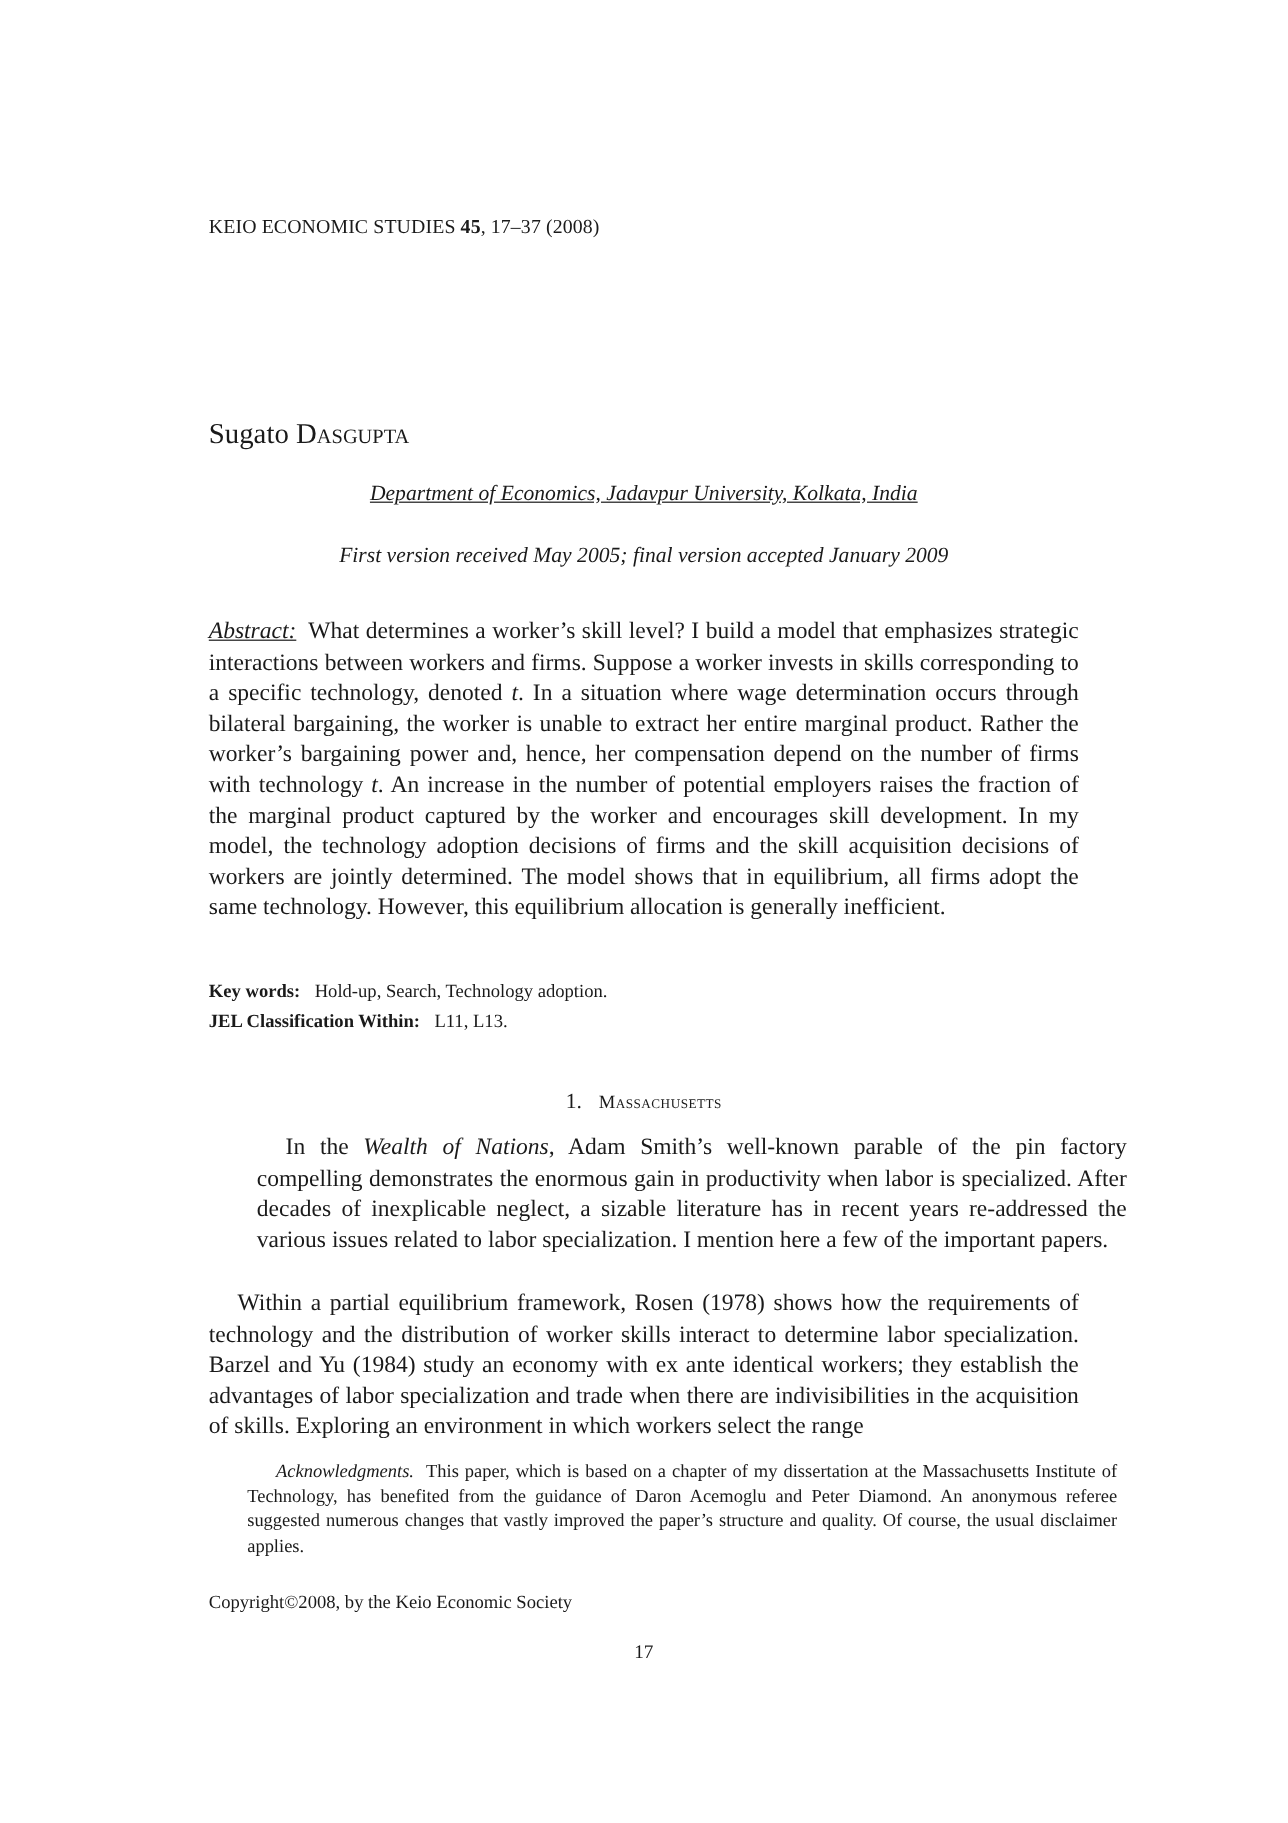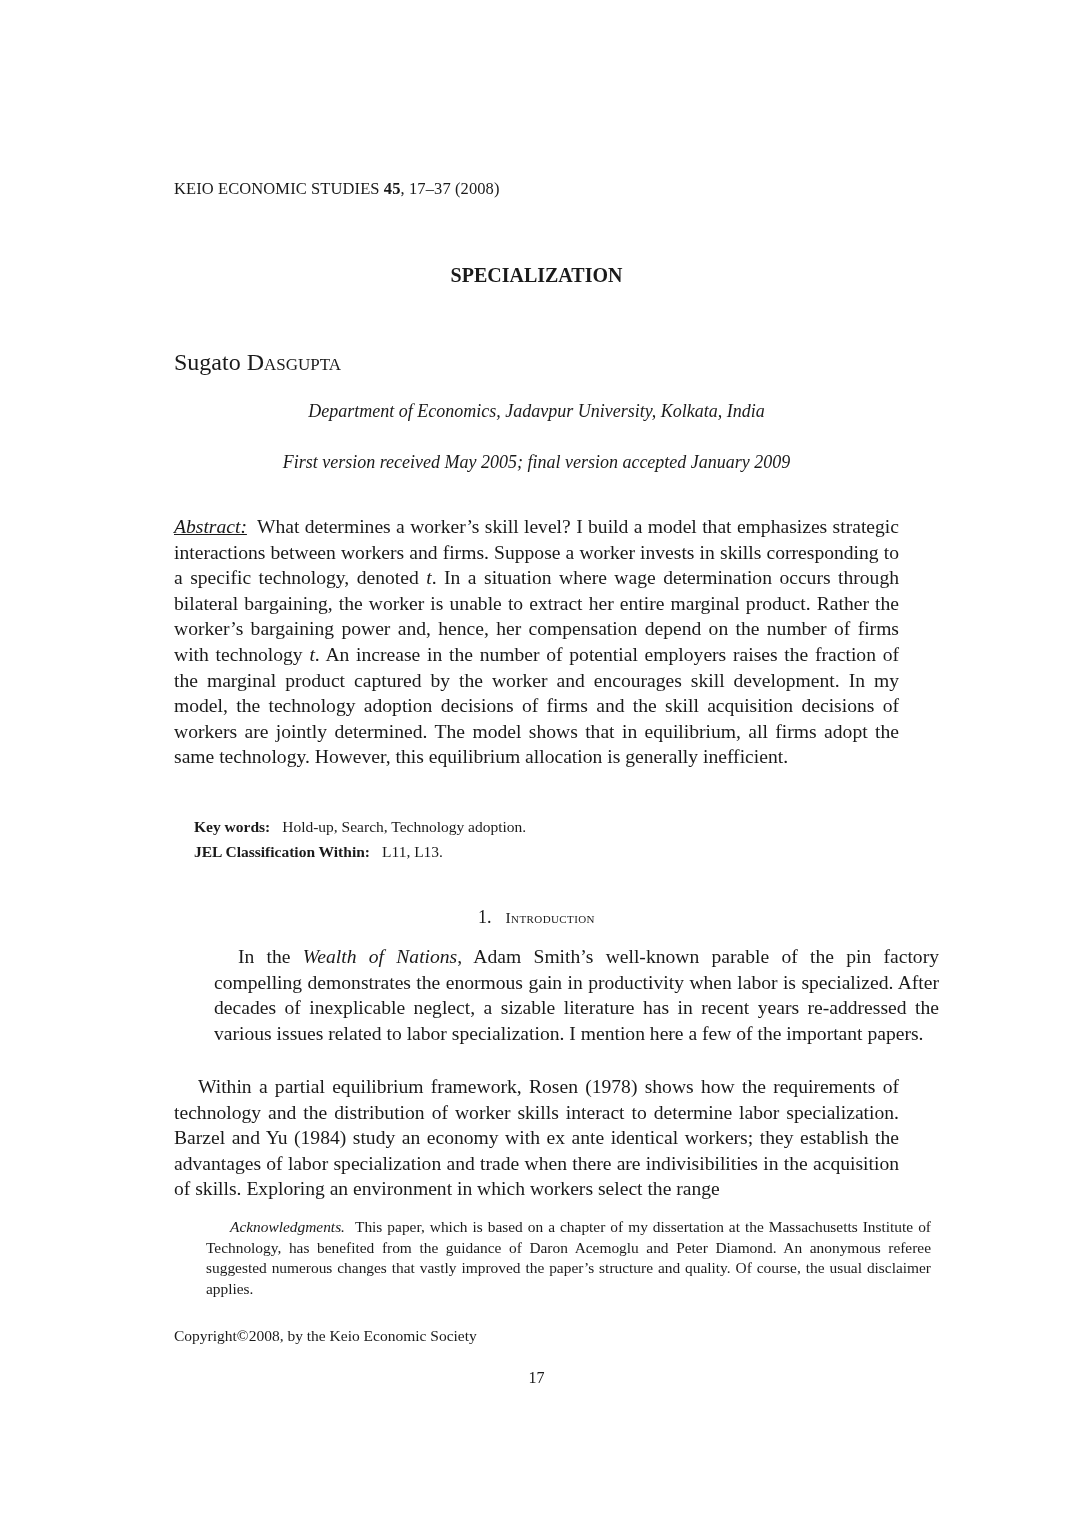--- a/index.html
+++ b/index.html
@@ -8,28 +8,28 @@
     font-family: "Liberation Serif", "DejaVu Serif", serif; color: #1a1a1a;
   }
   .page { position: absolute; left: 0; top: 0; width: 1073px; height: 1276px; }
   .abs { position: absolute; }
   .header { left: 174px; top: 179px; font-size: 16.5px; letter-spacing: 0.1px; }
   .header b { font-weight: bold; }
   .title { left: 174px; width: 725px; top: 262px; text-align: center;
     font-weight: bold; font-size: 20px; line-height: 26px; }
   .author { left: 174px; width: 725px; top: 349px; text-align: left; font-size: 24px; }
   .smallcaps { font-variant: small-caps; }
-  .affil { left: 174px; width: 725px; top: 401px; text-align: center; font-style: italic; font-size: 18px; }
+  .affil { left: 174px; width: 725px; top: 401px; text-align: center; font-style: italic; font-size: 18px; text-decoration: underline; }
   .dates { left: 174px; width: 725px; top: 452px; text-align: center; font-style: italic; font-size: 18px; }
   .abstract { left: 174px; width: 725px; top: 514px; font-size: 19.6px; line-height: 25.6px;
     text-align: justify; }
   .abstract .lbl { font-style: italic; margin-right: 10px; text-decoration: underline; }
   .kw { left: 174px; top: 818px; font-size: 15.5px; }
   .jel { left: 174px; top: 843px; font-size: 15.5px; }
-  .kw b, .jel b { margin-right: 12px; margin-left: 20px; }
+  .kw b, .jel b { margin-right: 12px; }
   .section { left: 174px; width: 725px; top: 907px; text-align: center; font-size: 17.5px; }
   .section .num { margin-right: 14px; font-size: 18px; }
   .section .sc { font-size: 15.5px; letter-spacing: 0.4px; }
   .para { left: 174px; width: 725px; font-size: 19.6px; line-height: 25.6px; text-align: justify; }
   .para1 { top: 944px; text-indent: 24px; margin-left: 40px; }
   .para2 { top: 1074px; text-indent: 24px; }
   .ack { left: 174px; width: 725px; top: 1217px; font-size: 15.4px; line-height: 20.7px;
     text-align: justify; text-indent: 24px; margin-left: 32px; }
   .ack .lbl { font-style: italic; margin-right: 10px; }
   .copy { left: 174px; top: 1327px; font-size: 15.5px; }
@@ -40,21 +40,20 @@
 <body>
 
 <div class="page">
 
   <div class="abs header">
     <span>KEIO ECONOMIC STUDIES</span>
     <b>45</b><span>, 17–37 (2008)</span>
   </div>
 
   <div class="abs title">
-    <div>SPECIALIZATION</div>
   </div>
 
   <div class="abs author">
     <span>Sugato </span><span class="smallcaps">Dasgupta</span>
   </div>
 
   <div class="abs affil">Department of Economics, Jadavpur University, Kolkata, India</div>
 
   <div class="abs dates">First version received May 2005; final version accepted January 2009</div>
 
@@ -64,21 +63,21 @@
 
   <div class="abs kw">
     <b>Key words:</b><span>Hold-up, Search, Technology adoption.</span>
   </div>
 
   <div class="abs jel">
     <b>JEL Classification Within:</b><span>L11, L13.</span>
   </div>
 
   <div class="abs section">
-    <span class="num">1.</span><span class="sc smallcaps">Introduction</span>
+    <span class="num">1.</span><span class="sc smallcaps">Massachusetts</span>
   </div>
 
   <div class="abs para para1">
     <span>In the </span><i class="it">Wealth of Nations</i><span>, Adam Smith’s well-known parable of the pin factory compelling demonstrates the enormous gain in productivity when labor is specialized. After decades of inexplicable neglect, a sizable literature has in recent years re-addressed the various issues related to labor specialization. I mention here a few of the important papers.</span>
   </div>
 
   <div class="abs para para2">Within a partial equilibrium framework, Rosen (1978) shows how the requirements of technology and the distribution of worker skills interact to determine labor specialization. Barzel and Yu (1984) study an economy with ex ante identical workers; they establish the advantages of labor specialization and trade when there are indivisibilities in the acquisition of skills. Exploring an environment in which workers select the range</div>
 
   <div class="abs ack">
     <span class="lbl">Acknowledgments.</span><span>This paper, which is based on a chapter of my dissertation at the Massachusetts Institute of Technology, has benefited from the guidance of Daron Acemoglu and Peter Diamond. An anonymous referee suggested numerous changes that vastly improved the paper’s structure and quality. Of course, the usual disclaimer applies.</span>

